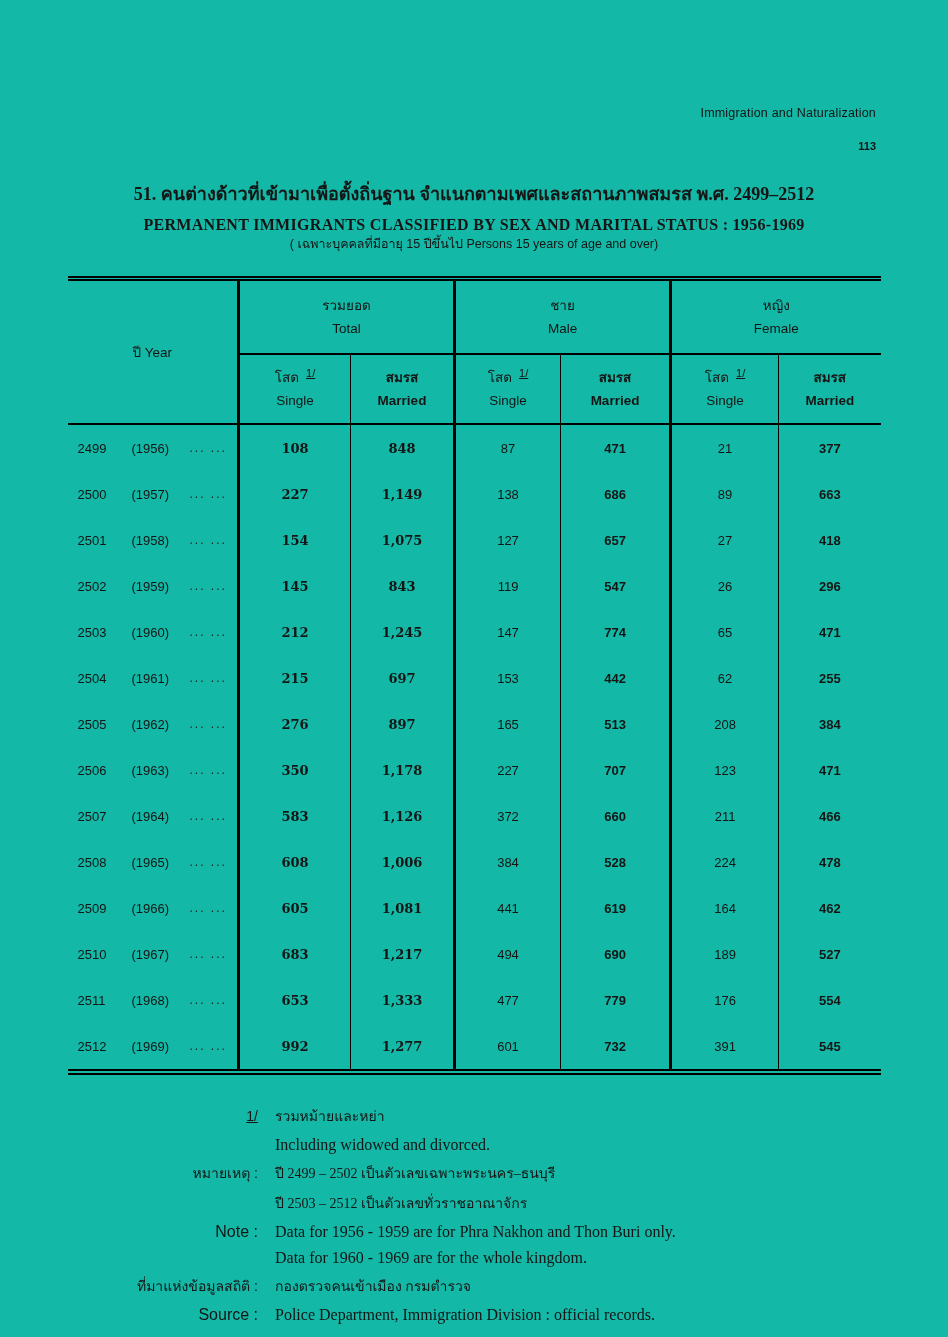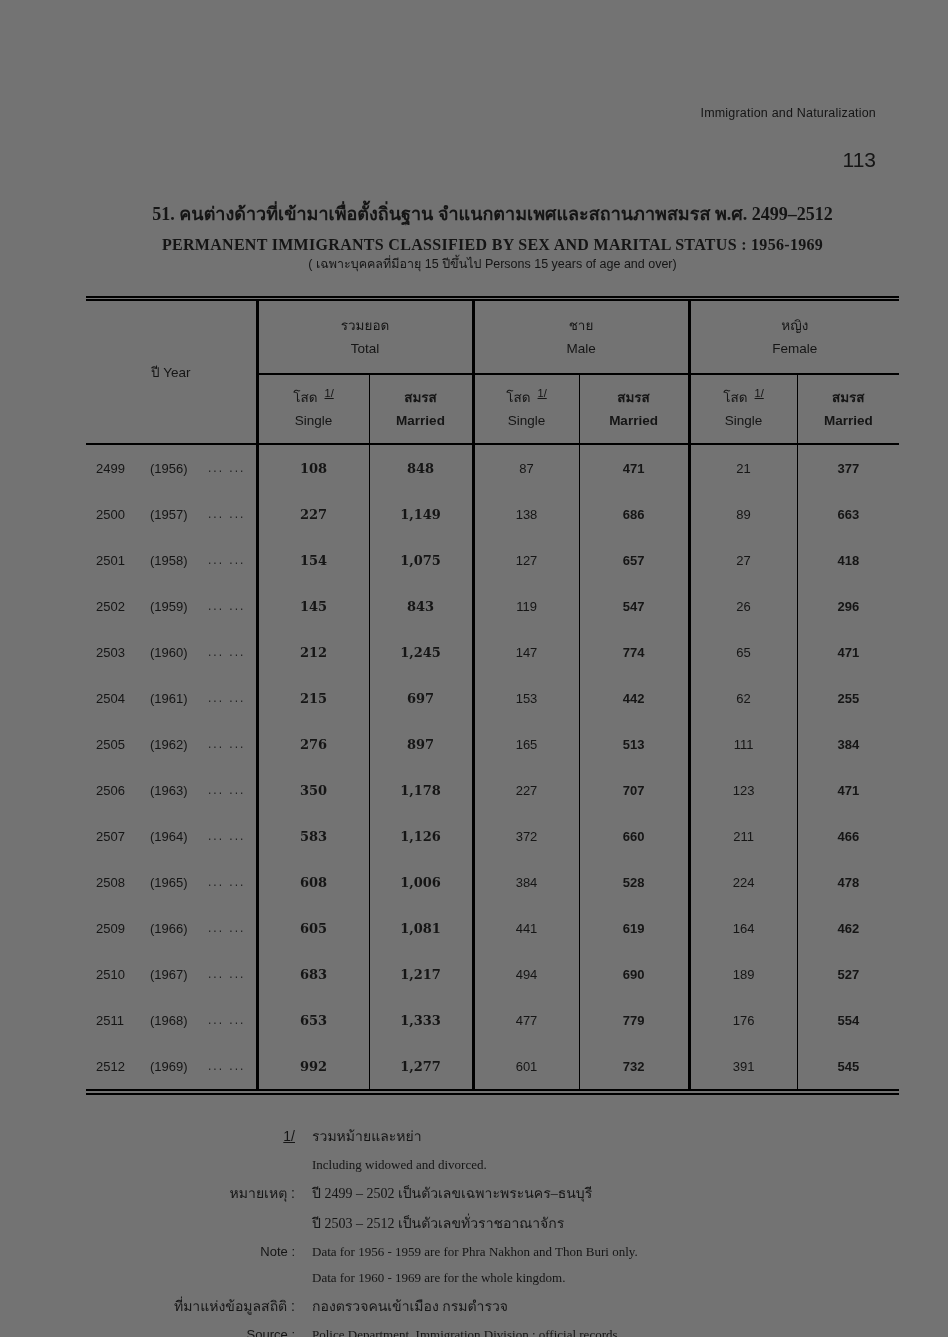--- a/index.html
+++ b/index.html
@@ -1,32 +1,31 @@
 <!DOCTYPE html>
 <html><head>
 <meta charset="utf-8">
 <style>
   html, body { margin: 0; padding: 0; background: #ffffff; }
   .page {
     position: relative;
     width: 948px;
     height: 1337px;
     margin: 0 auto;
-    background: #737373;
+    background: #14b8a6;
     color: #151515;
     font-family: "Liberation Sans", sans-serif;
     overflow: hidden;
     box-sizing: border-box;
-    padding-left: 37px;
   }
 
   
   .page-header { padding: 106px 72px 0 0; text-align: right; }
   .section-label { font-size: 12.5px; letter-spacing: 0.2px; }
-  .page-number { margin-top: 28px; font-size: 21px; font-weight: normal; }
+  .page-number { margin-top: 20px; font-size: 11px; font-weight: bold; }
 
   
   .title-block { margin-top: 28px; text-align: center; }
   .title-thai {
     font-size: 18px; font-weight: bold; line-height: 28px;
     font-family: "Liberation Serif", "Liberation Sans", serif;
   }
   .title-en {
     margin-top: 8px; font-size: 16px; font-weight: bold; letter-spacing: 0.3px;
     font-family: "Liberation Serif", serif;
@@ -72,21 +71,21 @@
     display: inline-block; font-size: 11px; position: relative; top: -5px;
     margin-left: 7px; text-decoration: underline;
   }
 
   
   .footnotes { margin: 26px 0 0 62px; }
   .fn-row { display: flex; align-items: baseline; }
   .fn-label { flex: 0 0 196px; text-align: right; white-space: nowrap; }
   .fn-text { margin-left: 17px; font-family: Liberation Serif, serif; }
   .fn-thai  { font-size: 14px; line-height: 30px; }
-  .fn-en    { font-size: 13px; line-height: 26px; }
+  .fn-en    { font-size: 16px; line-height: 26px; }
   .marker-underline { text-decoration: underline; }
 </style>
 </head>
 <body>
 
 <div class="page">
 
   <div class="page-header">
     <div class="section-label">Immigration and Naturalization</div>
     <div class="page-number">113</div>
@@ -257,21 +256,21 @@
         <span class="inner">
           <span class="yr">2505</span>
           <span class="yc">(1962)</span>
           <span class="dots">...  ...</span>
         </span>
       </td>
       <td class="bold sep-thick">276</td>
       <td class="bold sep-thin">897</td>
       <td class="sep-thick">165</td>
       <td class="sep-thin">513</td>
-      <td class="sep-thick">111</td>
+      <td class="sep-thick">208</td>
       <td class="sep-thin">384</td>
     </tr>
 
     <tr>
       <td class="yearcell">
         <span class="inner">
           <span class="yr">2506</span>
           <span class="yc">(1963)</span>
           <span class="dots">...  ...</span>
         </span>

